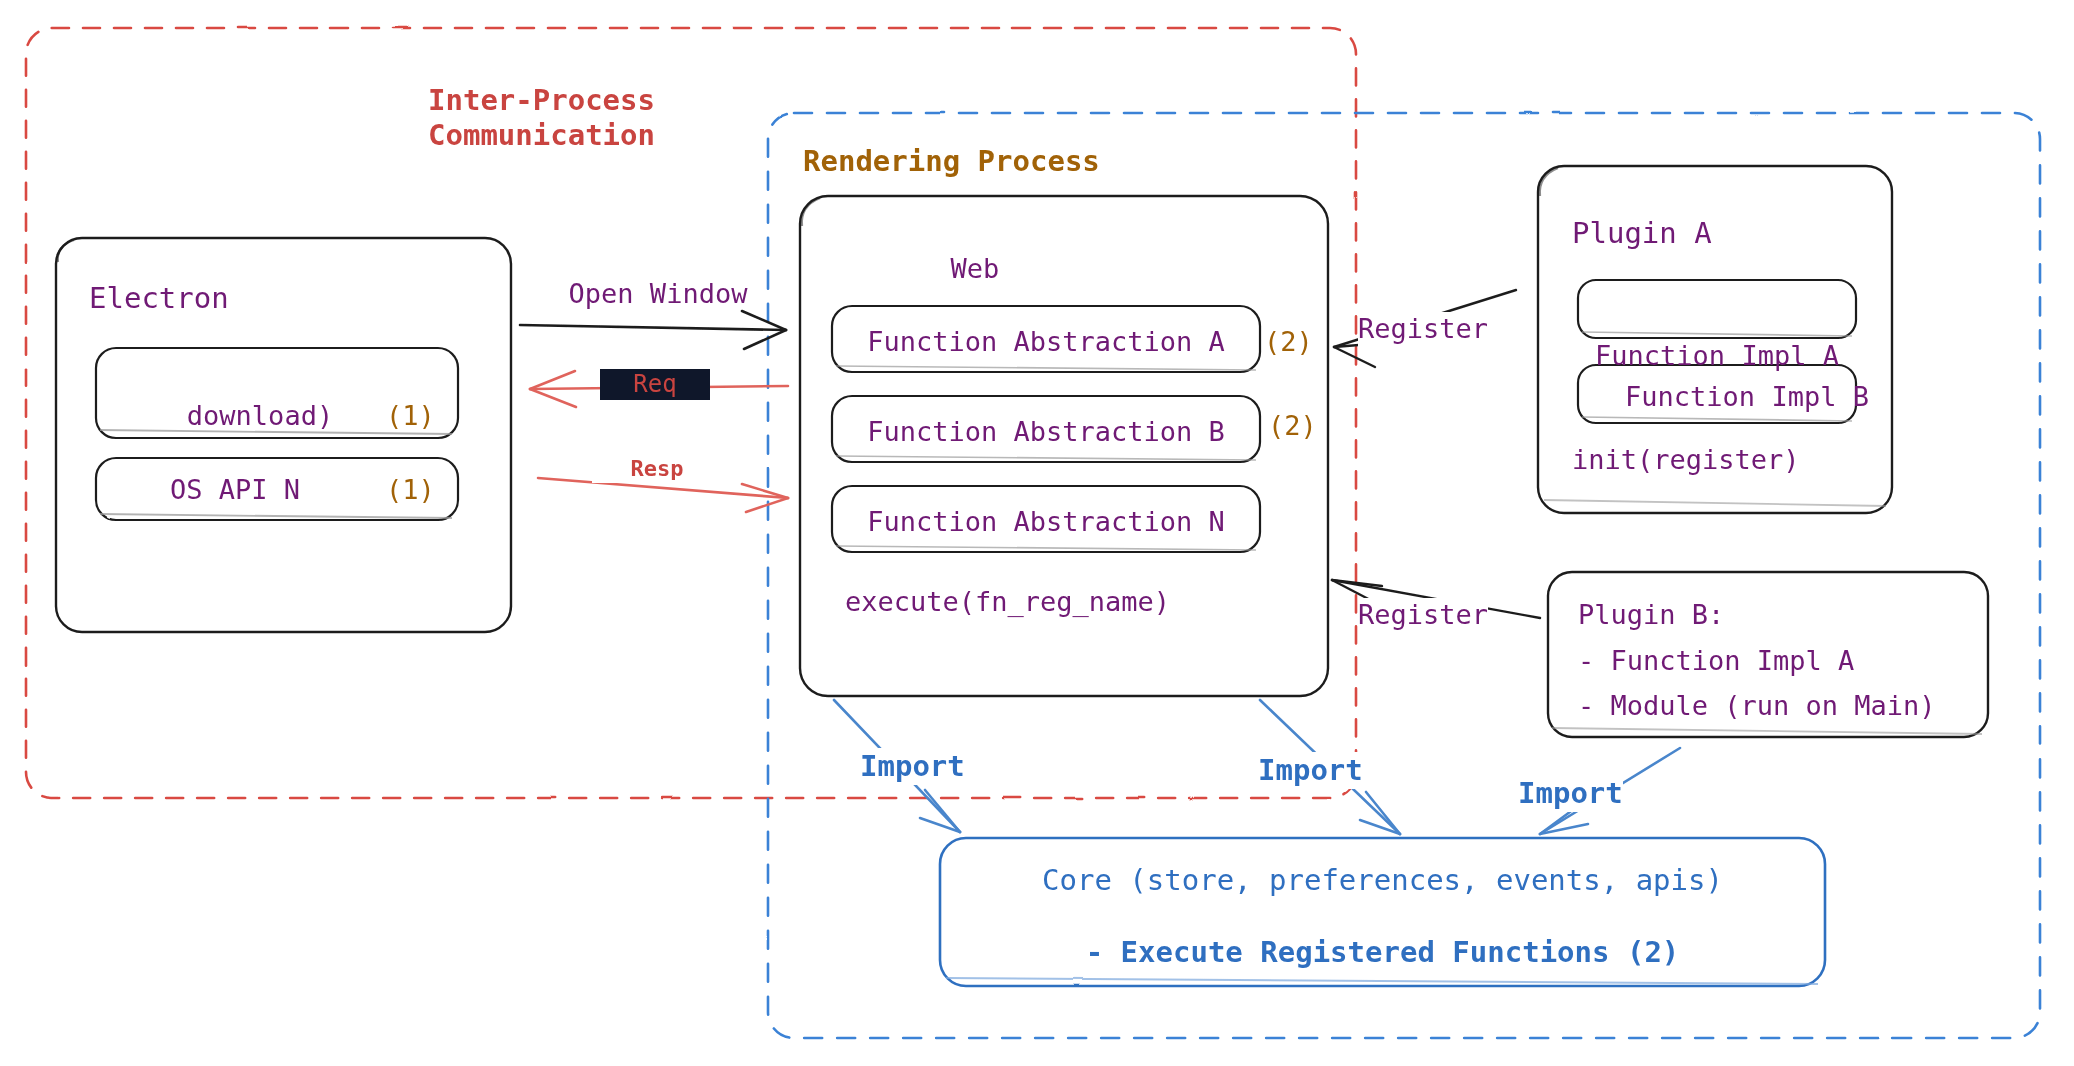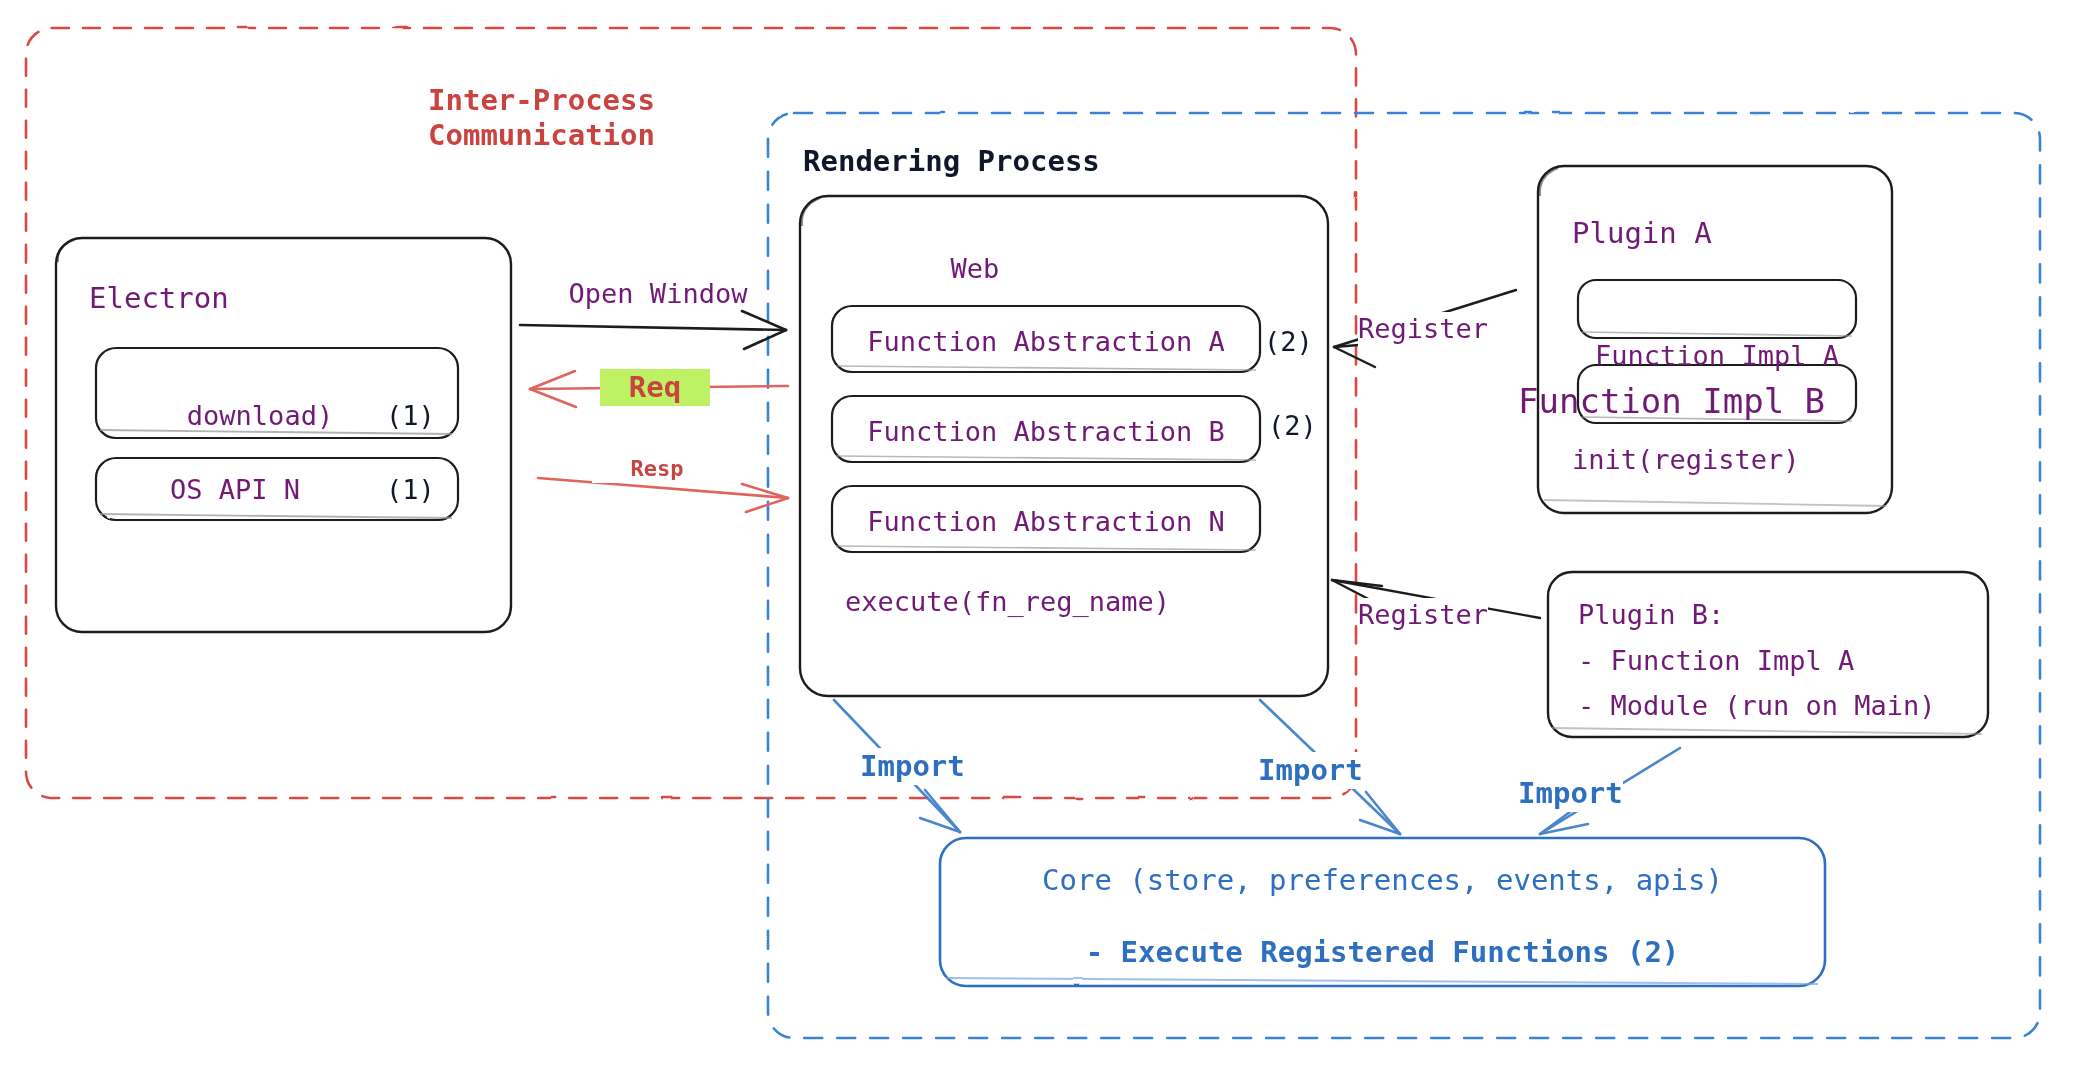--- a/index.html
+++ b/index.html
@@ -25,21 +25,21 @@
   }
   .lbl {
     position: absolute;
     font-family: "DejaVu Sans Mono", monospace;
     color: #701a75;
     white-space: pre;
     line-height: 1.28;
     letter-spacing: 0px;
   }
   .lbl.red   { color: #c94440; }
-  .lbl.blue  { color: #0f172a; }
+  .lbl.blue  { color: #a16207; }
   .lbl.blued { color: #2f6fc0; }
   .c { text-align: center; }
   .l { text-align: left; }
 </style>
 </head>
 <body>
 
 <div id="canvas">
 
   <svg class="layer" viewBox="0 0 2074 1066">
@@ -174,41 +174,41 @@
 
   <div class="lbl l" style="left:89px; top:280px; font-size:29px;">Electron</div>
 
   <div class="lbl c" style="left:110px; top:399px; width:300px; font-size:27px;">download)</div>
   <div class="lbl blue l" style="left:386px; top:399px; font-size:27px;">(1)</div>
 
   <div class="lbl c" style="left:110px; top:473px; width:250px; font-size:27px;">OS API N</div>
   <div class="lbl blue l" style="left:386px; top:473px; font-size:27px;">(1)</div>
 
   <div class="lbl c" style="left:538px; top:277px; width:240px; font-size:27px;">Open Window</div>
-  <div class="lbl red c" style="left:600px; top:369px; width:110px; font-size:29px; font-weight:700; background:#bef264;">Req</div>
+  <div class="lbl red c" style="left:600px; top:369px; width:110px; font-size:24px; font-weight:400; background:#0f172a;">Req</div>
   <div class="lbl red c" style="left:592px; top:455px; width:130px; font-size:22px; font-weight:700; background:#ffffff;">Resp</div>
 
   <div class="lbl c" style="left:900px; top:252px; width:150px; font-size:27px;">Web</div>
 
   <div class="lbl c" style="left:836px; top:325px; width:420px; font-size:27px;">Function Abstraction A</div>
   <div class="lbl blue l" style="left:1264px; top:325px; font-size:27px;">(2)</div>
 
   <div class="lbl c" style="left:836px; top:415px; width:420px; font-size:27px;">Function Abstraction B</div>
   <div class="lbl blue l" style="left:1268px; top:409px; font-size:27px;">(2)</div>
 
   <div class="lbl c" style="left:836px; top:505px; width:420px; font-size:27px;">Function Abstraction N</div>
 
   <div class="lbl l" style="left:845px; top:585px; font-size:27px;">execute(fn_reg_name)</div>
 
   <div class="lbl l" style="left:1358px; top:312px; font-size:27px; background:#ffffff;">Register</div>
   <div class="lbl l" style="left:1358px; top:598px; font-size:27px; background:#ffffff;">Register</div>
 
   <div class="lbl l" style="left:1572px; top:215px; font-size:29px;">Plugin A</div>
   <div class="lbl c" style="left:1582px; top:295px; width:270px; font-size:27px;margin-top:44px;">Function Impl A</div>
-  <div class="lbl c" style="left:1518px; top:380px; width:270px; font-size:34px;">Function Impl B</div>
+  <div class="lbl c" style="left:1612px; top:380px; width:270px; font-size:27px;">Function Impl B</div>
   <div class="lbl l" style="left:1572px; top:443px; font-size:27px;">init(register)</div>
 
   <div class="lbl l" style="left:1578px; top:598px; font-size:27px;">Plugin B:</div>
   <div class="lbl l" style="left:1578px; top:644px; font-size:27px;">- Function Impl A</div>
   <div class="lbl l" style="left:1578px; top:689px; font-size:27px;">- Module (run on Main)</div>
 
   <div class="lbl blued l" style="left:860px; top:748px; font-size:29px; font-weight:700; background:#ffffff;">Import</div>
   <div class="lbl blued l" style="left:1258px; top:752px; font-size:29px; font-weight:700; background:#ffffff;">Import</div>
   <div class="lbl blued l" style="left:1518px; top:775px; font-size:29px; font-weight:700; background:#ffffff;">Import</div>
 

